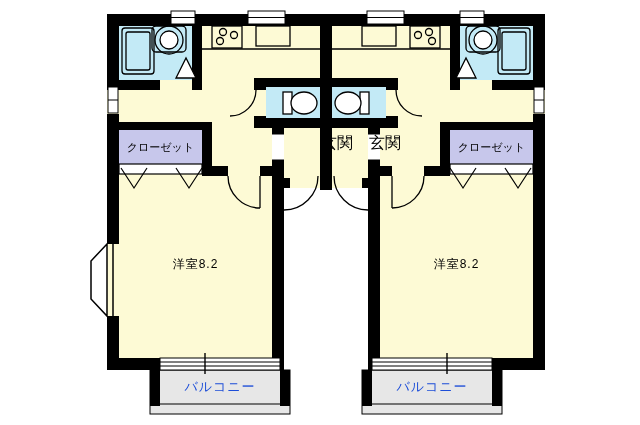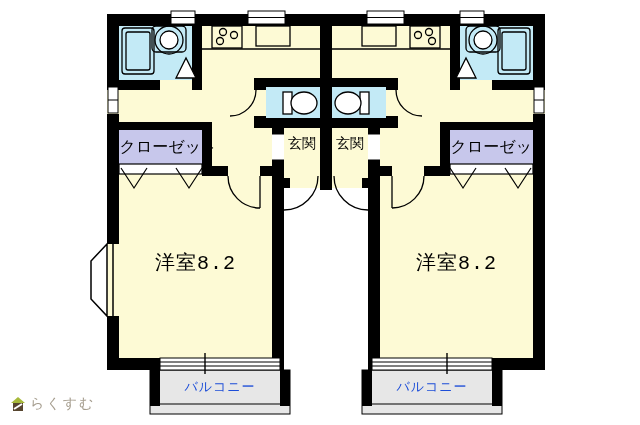--- a/index.html
+++ b/index.html
@@ -1,23 +1,23 @@
 <!DOCTYPE html>
 <html><head>
 <meta charset="utf-8">
 <style>
   html,body{margin:0;padding:0;background:#fff;}
   #stage{position:relative;width:640px;height:425px;background:#fff;overflow:hidden;
          font-family:"Liberation Sans","DejaVu Sans",sans-serif;}
   #planSvg{position:absolute;left:0;top:0;}
   .lbl{position:absolute;display:flex;align-items:center;justify-content:center;
        color:#000;white-space:nowrap;line-height:1;}
-  .lbl-closet{font-size:16px;letter-spacing:0px;padding-left:8px;}
-  .lbl-genkan{font-size:14px;}
-  .lbl-room{font-size:20px;letter-spacing:1px;font-family:Liberation Mono, monospace;}
+  .lbl-closet{font-size:11px;letter-spacing:0px;}
+  .lbl-genkan{font-size:16px;padding-left:35px;}
+  .lbl-room{font-size:12px;letter-spacing:1px;}
   .lbl-balcony{font-size:13px;letter-spacing:1px;color:#1d4ed8;}
   #logo{position:absolute;left:10px;top:395px;display:flex;align-items:center;gap:4px;}
   #logo .logo-text{font-size:14px;color:#A59D8E;letter-spacing:2px;}
 </style>
 </head>
 <body>
 
 <div id="stage">
 
 <svg id="planSvg" width="640" height="425" viewBox="0 0 640 425">
@@ -241,22 +241,14 @@
 
 <div class="lbl lbl-genkan" style="left:284px;top:130px;width:36px;height:26px;">玄関</div>
 <div class="lbl lbl-genkan" style="left:332px;top:130px;width:36px;height:26px;">玄関</div>
 
 <div class="lbl lbl-room" style="left:119px;top:176px;width:153px;height:175px;">洋室8.2</div>
 <div class="lbl lbl-room" style="left:380px;top:176px;width:153px;height:175px;">洋室8.2</div>
 
 <div class="lbl lbl-balcony" style="left:160px;top:372px;width:120px;height:28px;">バルコニー</div>
 <div class="lbl lbl-balcony" style="left:372px;top:372px;width:120px;height:28px;">バルコニー</div>
 
-<div id="logo">
-  <svg width="16" height="16" viewBox="0 0 16 16">
-    <polygon points="1,7 8,1 15,7" fill="#A7B93A"></polygon>
-    <rect x="3" y="7" width="10" height="8" fill="#57452F"></rect>
-    <line x1="4" y1="13" x2="12" y2="8" stroke="#fff" stroke-width="2"></line>
-  </svg>
-  <span class="logo-text">らくすむ</span>
+
 </div>
 
-</div>
-
 </body></html>

